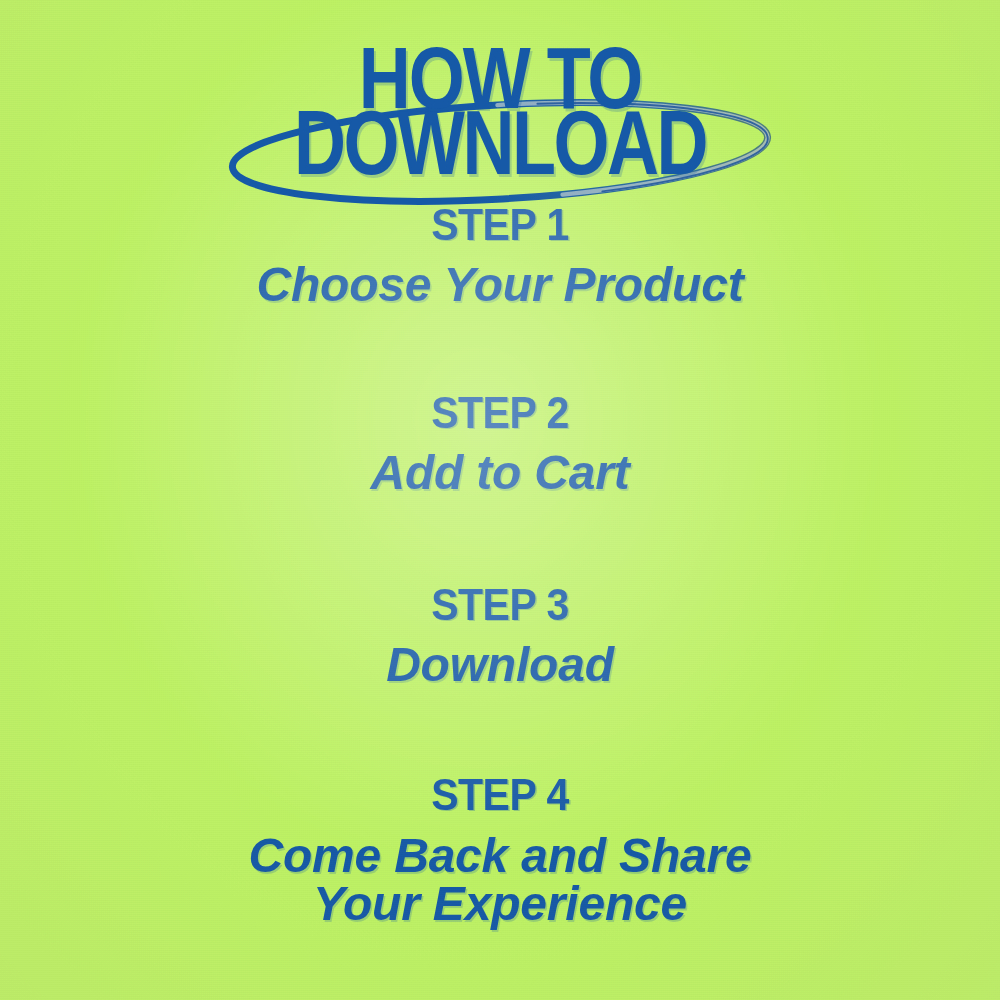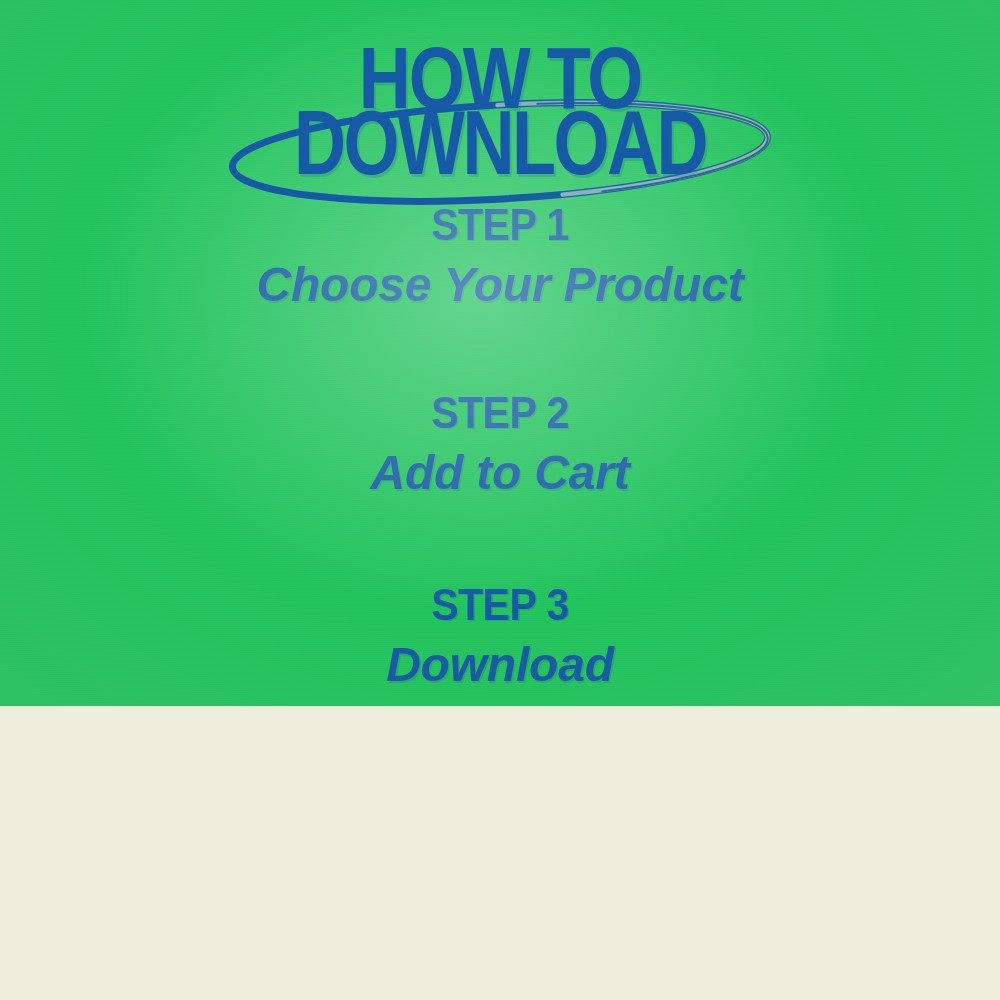--- a/index.html
+++ b/index.html
@@ -10,22 +10,22 @@
     width: 1000px;
     height: 1000px;
     overflow: hidden;
     background: #eeeedc;
     font-family: "Liberation Sans", sans-serif;
   }
 
   #poster {
     position: relative;
     width: 1000px;
-    height: 706px;
-    background-color: #22c55e;
+    height: 1000px;
+    background-color: #bef264;
     overflow: hidden;
   }
 
   
   #grain {
     position: absolute;
     inset: 0;
     pointer-events: none;
     opacity: .55;
     background-image:

